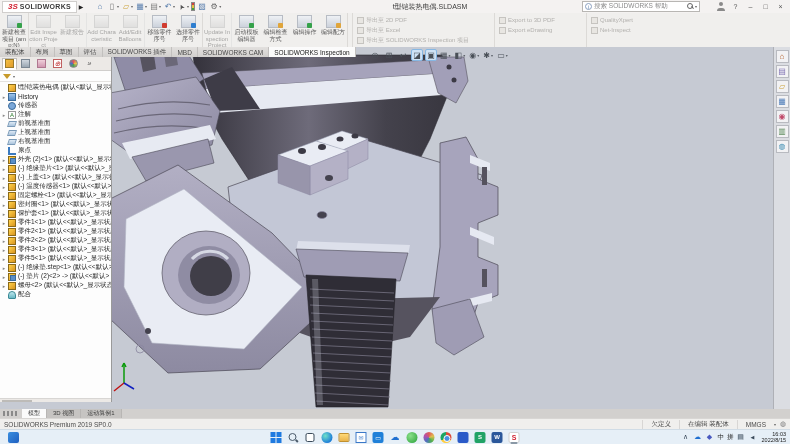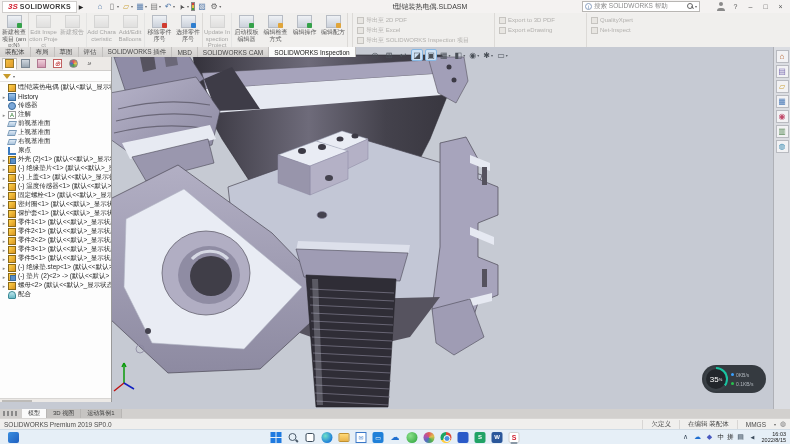--- a/index.html
+++ b/index.html
@@ -537,38 +537,20 @@
 
     <span class="tp-ic solidworks-resources-icon"></span>
         <span class="tp-ic design-library-icon"></span>
         <span class="tp-ic pane-file-explorer-icon"></span>
         <span class="tp-ic view-palette-icon"></span>
         <span class="tp-ic appearances-icon"></span>
         <span class="tp-ic custom-properties-icon"></span>
         <span class="tp-ic forum-icon"></span>
       </div>
 
-    <div class="zoom-badge">
-      <span class="zb-circle">
-        <span class="zb-num">
-            <span>35</span>
-            <small>%</small>
-          </span>
-      </span>
-      <span class="zb-stats">
-        <span class="zb-row">
-            <span class="zb-dot up"></span>
-            <span>0KB/s</span>
-          </span>
-        <span class="zb-row">
-            <span class="zb-dot down"></span>
-            <span>0.1KB/s</span>
-          </span>
-      </span>
-    </div>
   </div>
 
   <div class="leftpanel">
     <div class="fm-tabs">
 
     <span class="fm-tab active">
           <i class="fm-ic featuremanager-tree-icon"></i>
         </span>
         <span class="fm-tab">
           <i class="fm-ic propertymanager-icon"></i>

